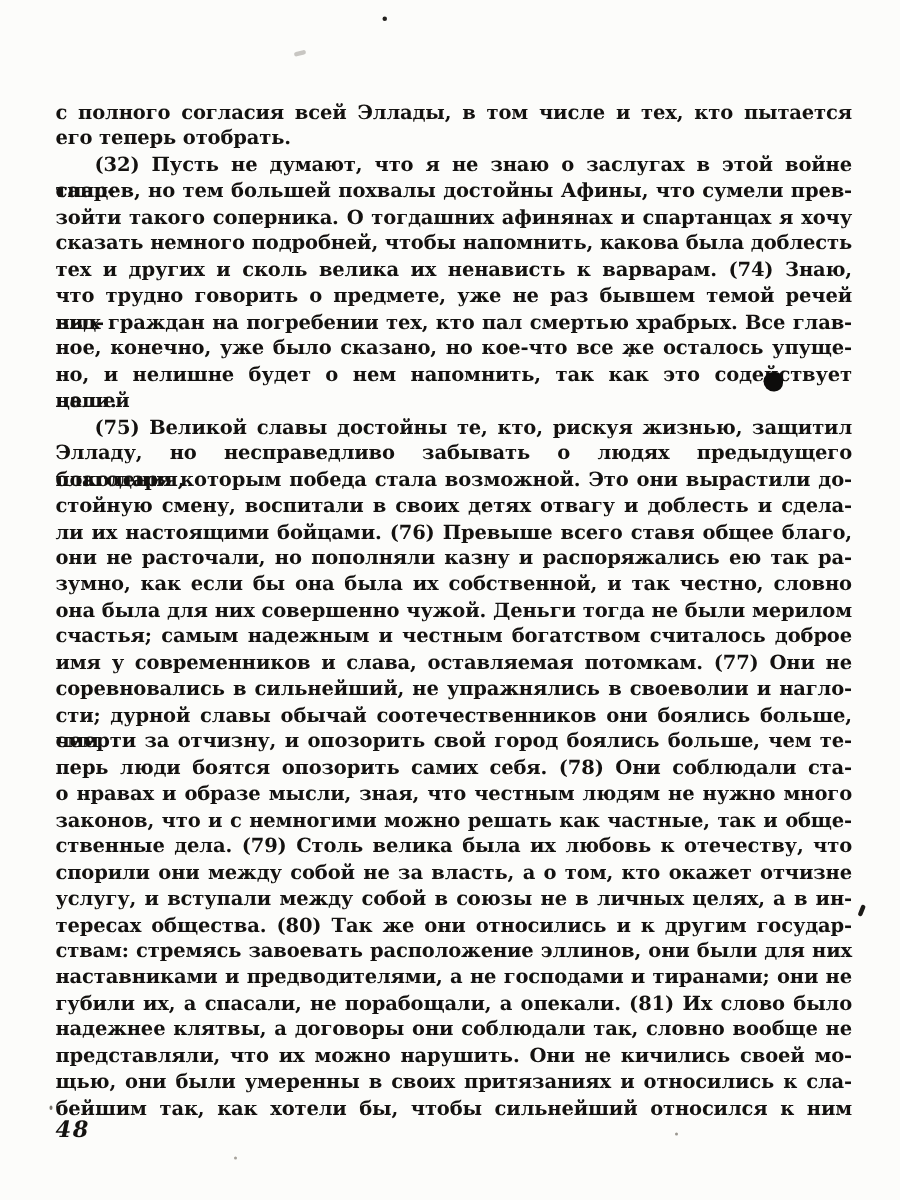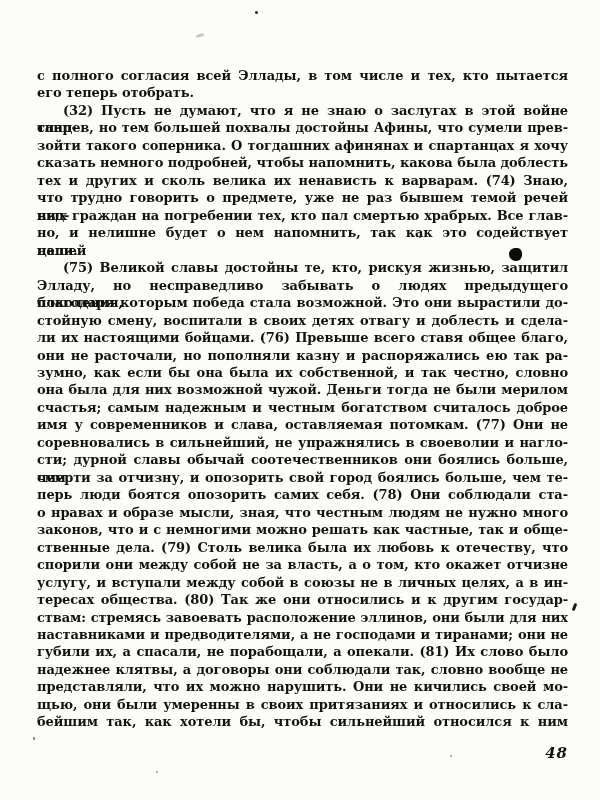--- a/index.html
+++ b/index.html
@@ -31,21 +31,21 @@
     height:17.48px;
     overflow:visible;
     white-space:nowrap;
   }
   .line{white-space:normal;}
   .line.indent{text-indent:26px;}
   .line.end{text-align-last:left;}
   .page-number{
     position:absolute;
     left:37px;top:744px;width:531px;
-    text-align:right;
+    text-align:left;
     font-family:"DejaVu Serif","Liberation Serif",serif;
     font-style:italic;
     font-weight:700;
     font-size:15px;
     letter-spacing:1px;
     color:var(--ink);
   }
   
   .artifact{position:absolute;pointer-events:none;}
   .ink-blot{left:509px;top:248px;width:13px;height:13px;background:#0d0c0b;border-radius:55% 45% 50% 60%;}
@@ -64,30 +64,31 @@
   <div class="textblock">
       <div class="line">с полного согласия всей Эллады, в том числе и тех, кто пытается</div>
       <div class="line end">его теперь отобрать.</div>
       <div class="line indent">(32) Пусть не думают, что я не знаю о заслугах в этой войне спар-</div>
       <div class="line">танцев, но тем большей похвалы достойны Афины, что сумели прев-</div>
       <div class="line">зойти такого соперника. О тогдашних афинянах и спартанцах я хочу</div>
       <div class="line">сказать немного подробней, чтобы напомнить, какова была доблесть</div>
       <div class="line">тех и других и сколь велика их ненависть к варварам. (74) Знаю,</div>
       <div class="line">что трудно говорить о предмете, уже не раз бывшем темой речей вид-</div>
       <div class="line">ных граждан на погребении тех, кто пал смертью храбрых. Все глав-</div>
+      <div class="line">ное, конечно, уже было сказано, но кое-что все же осталось упуще-</div>
       <div class="line">но, и нелишне будет о нем напомнить, так как это содействует нашей</div>
       <div class="line end">цели.</div>
       <div class="line indent">(75) Великой славы достойны те, кто, рискуя жизнью, защитил</div>
       <div class="line">Элладу, но несправедливо забывать о людях предыдущего поколения,</div>
       <div class="line">благодаря которым победа стала возможной. Это они вырастили до-</div>
       <div class="line">стойную смену, воспитали в своих детях отвагу и доблесть и сдела-</div>
       <div class="line">ли их настоящими бойцами. (76) Превыше всего ставя общее благо,</div>
       <div class="line">они не расточали, но пополняли казну и распоряжались ею так ра-</div>
       <div class="line">зумно, как если бы она была их собственной, и так честно, словно</div>
-      <div class="line">она была для них возможной чужой. Деньги тогда не были мерилом</div>
+      <div class="line">она была для них совершенно чужой. Деньги тогда не были мерилом</div>
       <div class="line">счастья; самым надежным и честным богатством считалось доброе</div>
       <div class="line">имя у современников и слава, оставляемая потомкам. (77) Они не</div>
       <div class="line">соревновались в сильнейший, не упражнялись в своеволии и нагло-</div>
       <div class="line">сти; дурной славы обычай соотечественников они боялись больше, чем</div>
       <div class="line">смерти за отчизну, и опозорить свой город боялись больше, чем те-</div>
       <div class="line">перь люди боятся опозорить самих себя. (78) Они соблюдали ста-</div>
       <div class="line">о нравах и образе мысли, зная, что честным людям не нужно много</div>
       <div class="line">законов, что и с немногими можно решать как частные, так и обще-</div>
       <div class="line">ственные дела. (79) Столь велика была их любовь к отечеству, что</div>
       <div class="line">спорили они между собой не за власть, а о том, кто окажет отчизне</div>

